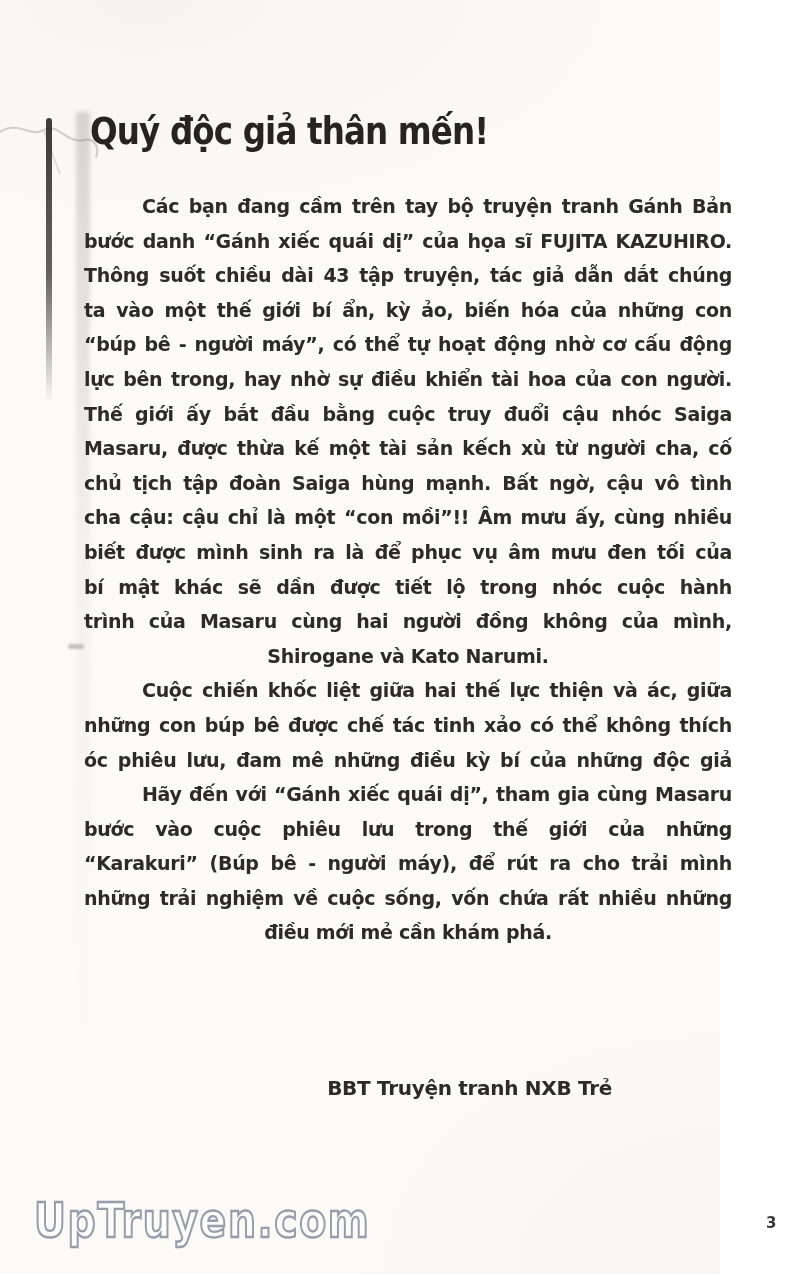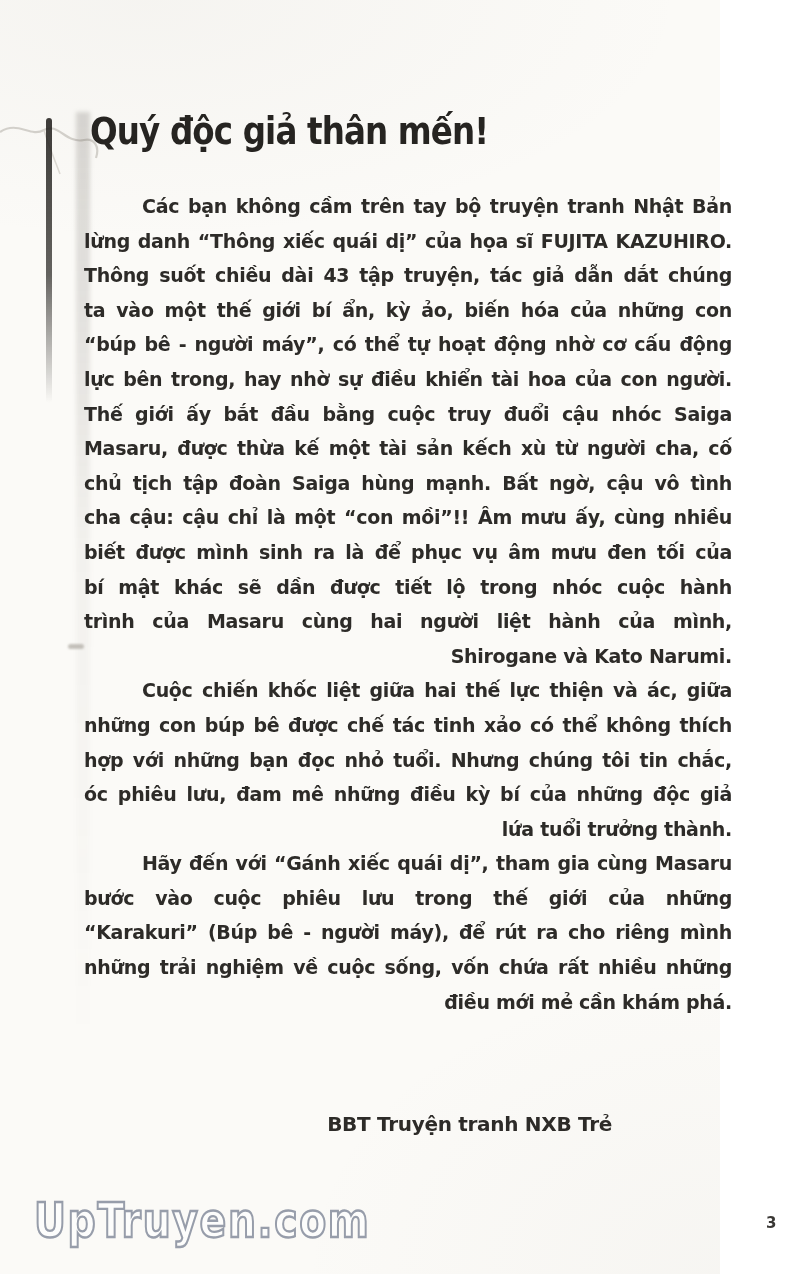--- a/index.html
+++ b/index.html
@@ -46,26 +46,26 @@
     font-size:19px;font-weight:bold;letter-spacing:-0.3px;
     color:#2d2b28;
   }
   .paragraph{margin:0;}
   .paragraph + .paragraph{}
   .jline{
     height:34.6px;line-height:34.6px;overflow:hidden;
     text-align:justify;white-space:normal;
   }
   .jline::after{content:"";display:inline-block;width:100%;height:0;}
-  .jline.last{text-align:right;}
+  .jline.last{text-align:center;}
   .jline.last::after{content:none;}
   .jline.first{text-indent:58px;}
   
   .signature{
-    position:absolute;top:1112px;right:108px;
+    position:absolute;top:1076px;right:108px;
     font-size:20px;font-weight:bold;letter-spacing:-0.3px;
     color:#2d2b28;
   }
   
   .watermark{
     position:absolute;left:34px;top:1192px;
     font-size:48px;font-weight:bold;letter-spacing:2px;
     transform:scaleX(0.82);transform-origin:left top;
     color:#fdfdfc;
     -webkit-text-stroke:2.4px #979daa;
@@ -87,46 +87,44 @@
     <path d="M44,30 C48,44 54,58 60,74" fill="none" stroke="#c3bfb7" stroke-width="1.6"></path>
   </svg>
   <div class="edge-shadow"></div>
   <div class="gutter-shadow"></div>
   <div class="smudge"></div>
 
   <div class="title">Quý độc giả thân mến!</div>
 
   <div class="body-text">
     <div class="paragraph">
-        <div class="jline first">Các bạn không cầm trên tay bộ truyện tranh Nhật Bản</div>
-        <div class="jline">lừng danh “Thông xiếc quái dị” của họa sĩ FUJITA KAZUHIRO.</div>
+        <div class="jline first">Các bạn đang cầm trên tay bộ truyện tranh Gánh Bản</div>
+        <div class="jline">bước danh “Gánh xiếc quái dị” của họa sĩ FUJITA KAZUHIRO.</div>
         <div class="jline">Thông suốt chiều dài 43 tập truyện, tác giả dẫn dắt chúng</div>
         <div class="jline">ta vào một thế giới bí ẩn, kỳ ảo, biến hóa của những con</div>
         <div class="jline">“búp bê - người máy”, có thể tự hoạt động nhờ cơ cấu động</div>
         <div class="jline">lực bên trong, hay nhờ sự điều khiển tài hoa của con người.</div>
         <div class="jline">Thế giới ấy bắt đầu bằng cuộc truy đuổi cậu nhóc Saiga</div>
         <div class="jline">Masaru, được thừa kế một tài sản kếch xù từ người cha, cố</div>
         <div class="jline">chủ tịch tập đoàn Saiga hùng mạnh. Bất ngờ, cậu vô tình</div>
         <div class="jline">cha cậu: cậu chỉ là một “con mồi”!! Âm mưu ấy, cùng nhiều</div>
         <div class="jline">biết được mình sinh ra là để phục vụ âm mưu đen tối của</div>
         <div class="jline">bí mật khác sẽ dần được tiết lộ trong nhóc cuộc hành</div>
-        <div class="jline">trình của Masaru cùng hai người liệt hành của mình,</div>
+        <div class="jline">trình của Masaru cùng hai người đồng không của mình,</div>
         <div class="jline last">Shirogane và Kato Narumi.</div>
       </div>
     <div class="paragraph">
         <div class="jline first">Cuộc chiến khốc liệt giữa hai thế lực thiện và ác, giữa</div>
         <div class="jline">những con búp bê được chế tác tinh xảo có thể không thích</div>
-        <div class="jline">hợp với những bạn đọc nhỏ tuổi. Nhưng chúng tôi tin chắc,</div>
         <div class="jline">óc phiêu lưu, đam mê những điều kỳ bí của những độc giả</div>
-        <div class="jline last">lứa tuổi trưởng thành.</div>
       </div>
     <div class="paragraph">
         <div class="jline first">Hãy đến với “Gánh xiếc quái dị”, tham gia cùng Masaru</div>
         <div class="jline">bước vào cuộc phiêu lưu trong thế giới của những</div>
-        <div class="jline">“Karakuri” (Búp bê - người máy), để rút ra cho riêng mình</div>
+        <div class="jline">“Karakuri” (Búp bê - người máy), để rút ra cho trải mình</div>
         <div class="jline">những trải nghiệm về cuộc sống, vốn chứa rất nhiều những</div>
         <div class="jline last">điều mới mẻ cần khám phá.</div>
       </div>
   </div>
 
   <div class="signature">BBT Truyện tranh NXB Trẻ</div>
 
   <div class="watermark">UpTruyen.com</div>
 
   <div class="page-number">3</div>

